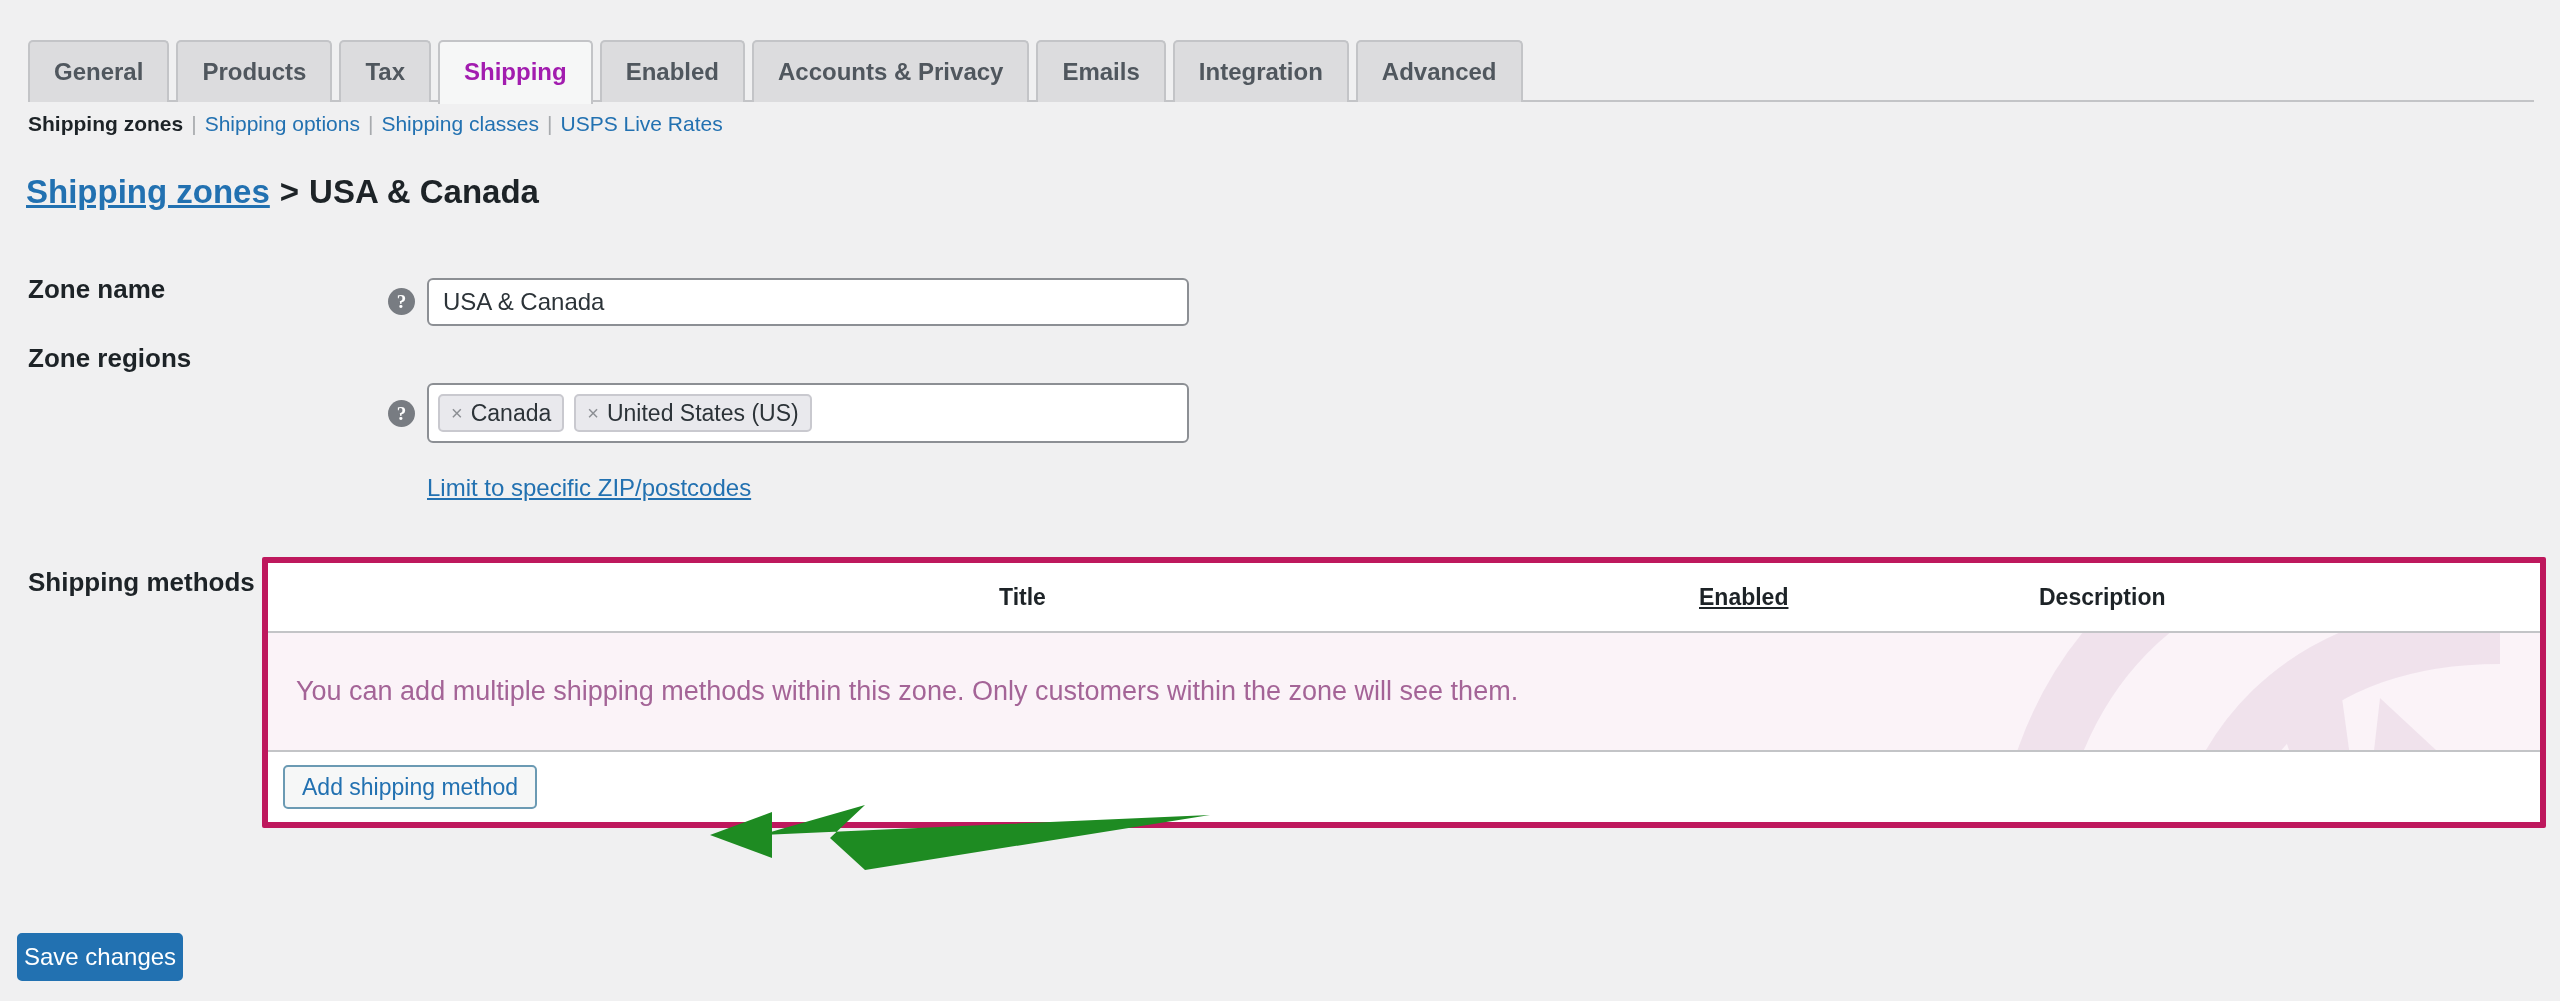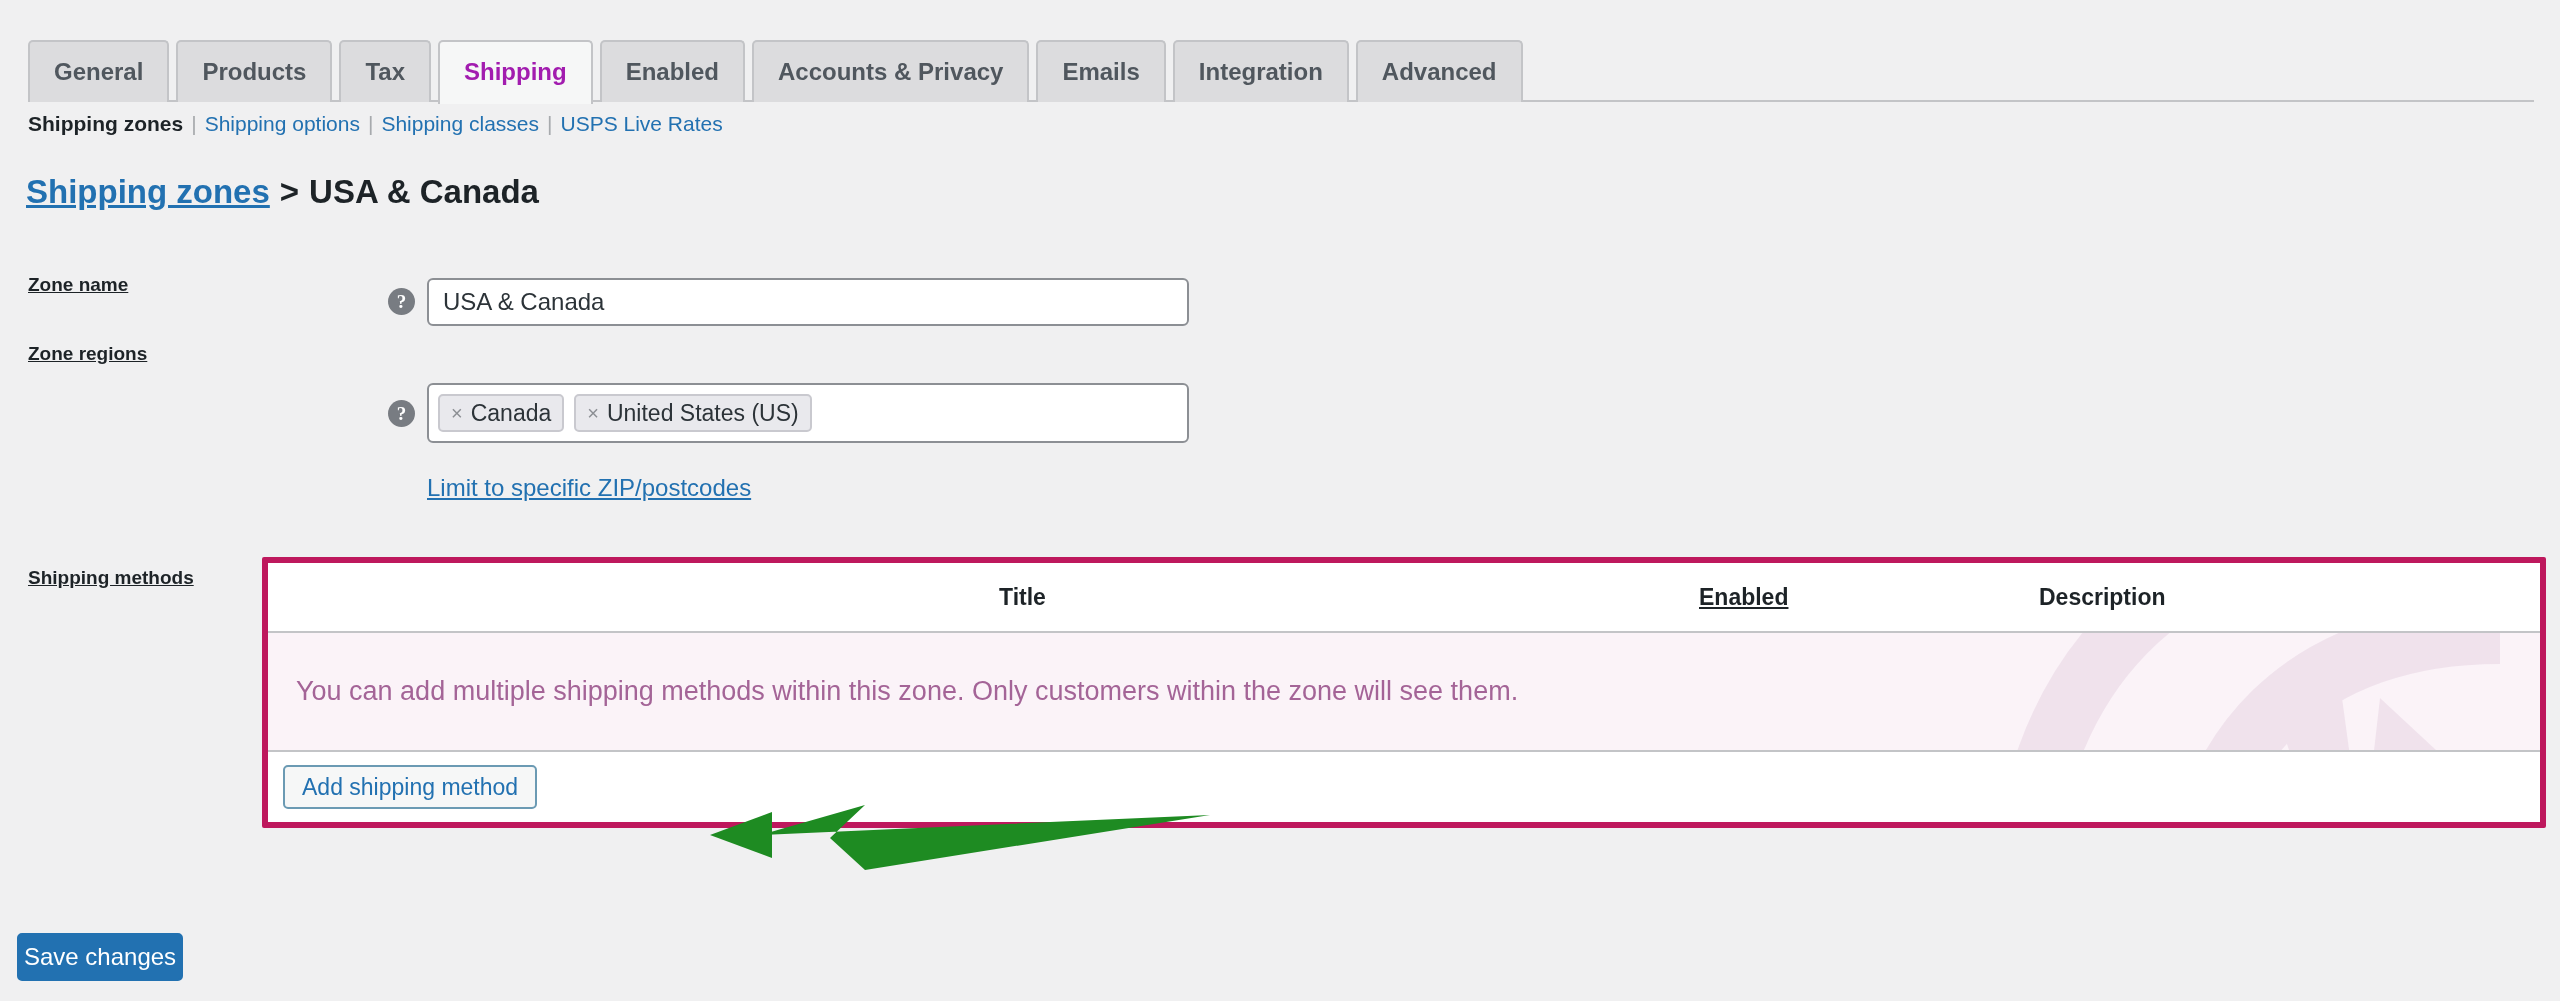--- a/index.html
+++ b/index.html
@@ -113,25 +113,24 @@
 
   
   .form-row {
     position: absolute;
     left: 0;
     width: 2560px;
   }
   .row-label {
     position: absolute;
     left: 28px;
-    font-size: 19px;
-    font-weight: bold;
-    color: #1d2327;
-    white-space: nowrap;
-    text-decoration: underline;
+    font-size: 26px;
+    font-weight: bold;
+    color: #1d2327;
+    white-space: nowrap;
   }
   .help-icon {
     position: absolute;
     width: 27px;
     height: 27px;
     border-radius: 50%;
     background: #787c82;
     color: #ffffff;
     font-size: 19px;
     font-weight: bold;

